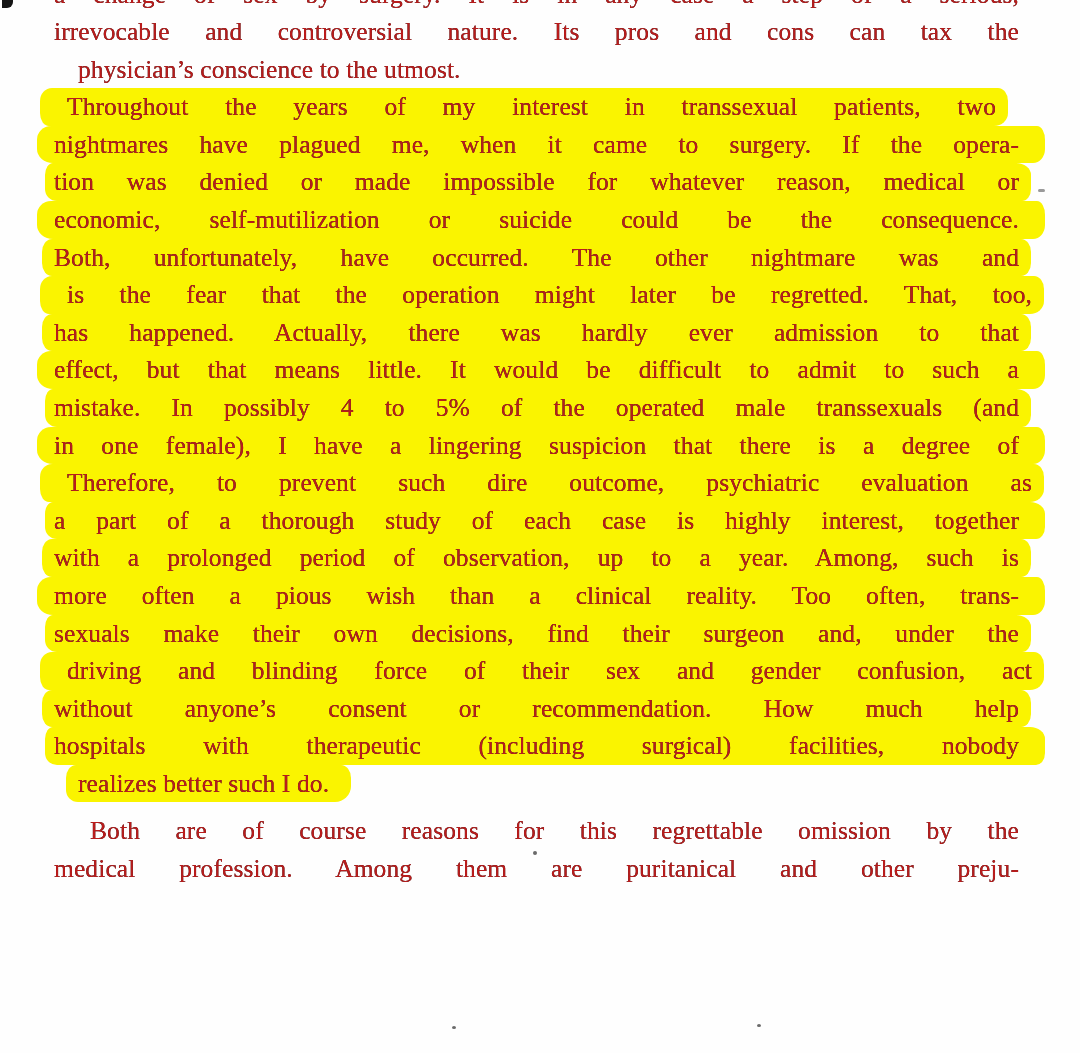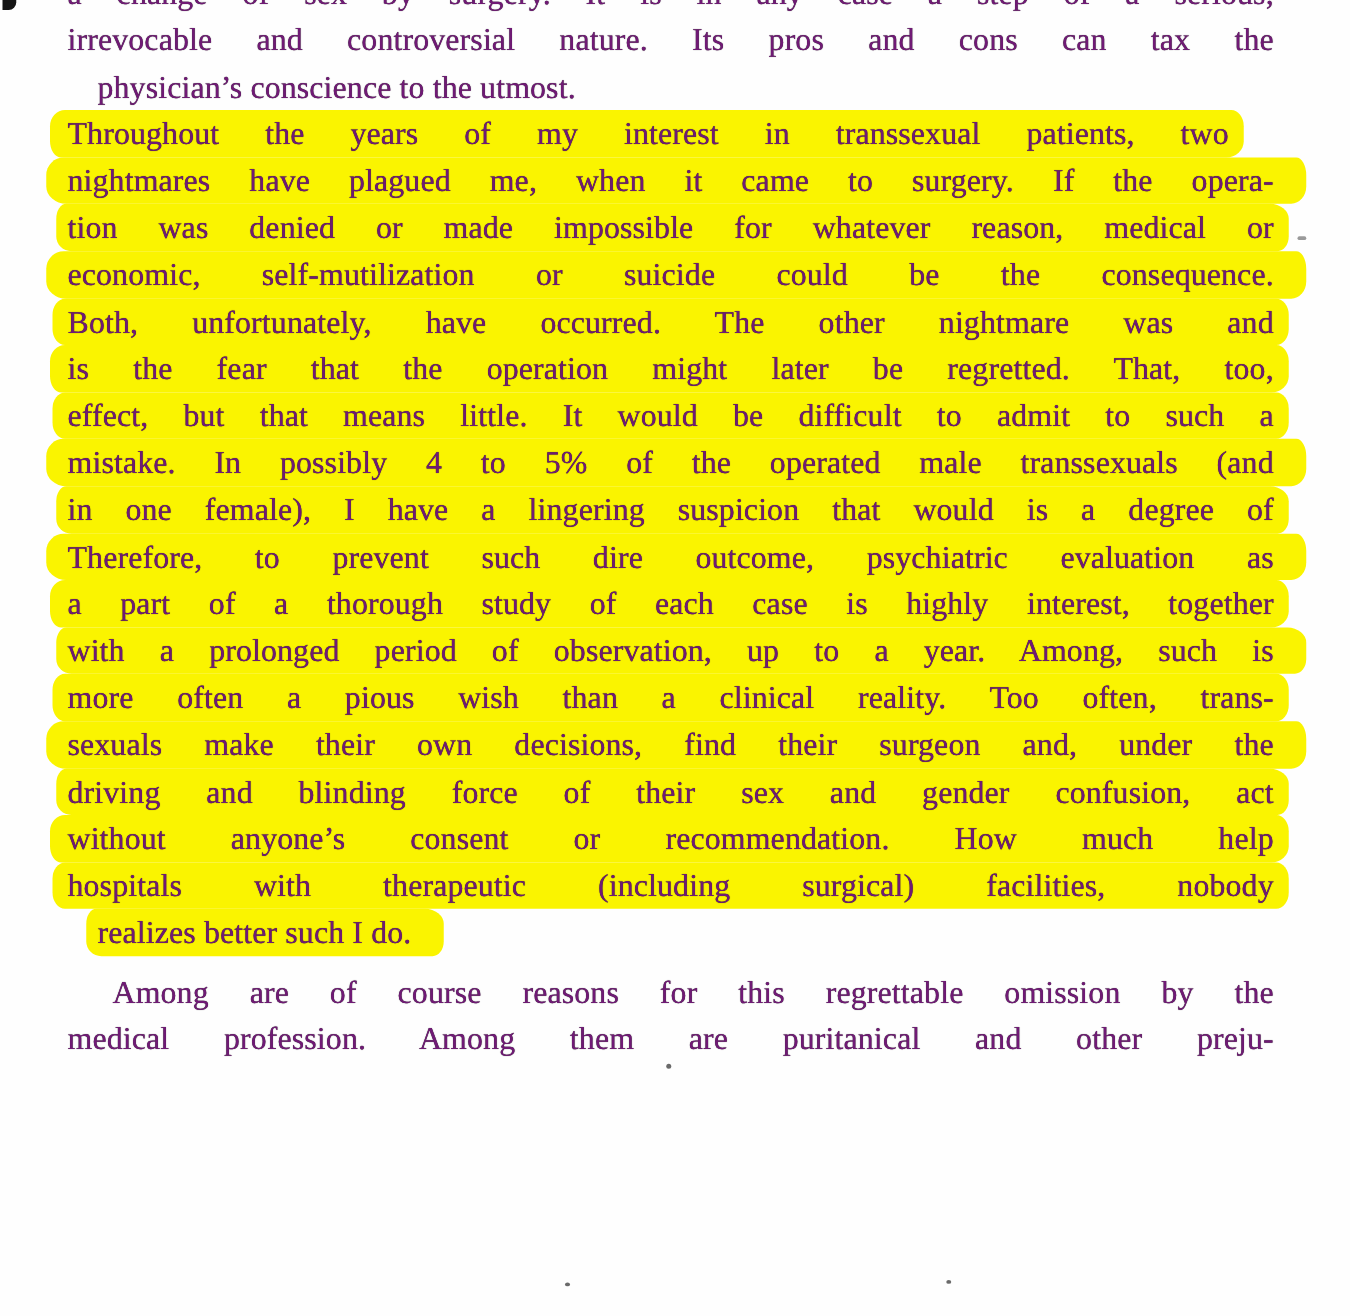--- a/index.html
+++ b/index.html
@@ -3,21 +3,21 @@
 <meta charset="utf-8">
 <style>
   html,body{margin:0;padding:0;}
   body{
     width:1080px;height:1053px;position:relative;overflow:hidden;
     background:#fefefe;
     font-family:"Liberation Serif","DejaVu Serif",serif;
   }
   .text-col{
     position:absolute;left:54px;top:0;width:965px;
-    font-size:25.5px;line-height:37.6px;color:#701a75;
+    font-size:25.5px;line-height:37.6px;color:#b91c1c;
     text-shadow:0 0 0.6px #1a1a1a;
     letter-spacing:0.1px;
   }
   .line{
     text-align:justify;text-align-last:justify;
     height:37.6px;white-space:nowrap;
   }
   .line.flush{text-align-last:left;margin-left:24px;}
   
   .clip-line{height:13px;overflow:hidden;}
@@ -25,21 +25,21 @@
   
   .hl{
     display:inline-block;width:100%;vertical-align:top;
     background:#faf400;
     padding:0 12px;margin-left:-12px;
     border-radius:10px/13px;
     text-align:justify;text-align-last:justify;
   }
   .p-hl .line:nth-child(2n) .hl{padding-left:17px;margin-left:-17px;padding-right:26px;border-radius:14px 8px 12px 16px/14px;}
   .p-hl .line:nth-child(3n) .hl{padding-left:9px;margin-left:-9px;border-radius:8px 15px 9px 12px/12px;}
-  .p-hl .line:nth-child(5n+1) .hl{padding-left:14px;margin-left:-14px;padding-right:12px;border-radius:12px 10px 14px 9px/13px;}
+  .p-hl .line:nth-child(5n+1) .hl{padding-left:27px;margin-left:-14px;padding-right:12px;border-radius:12px 10px 14px 9px/13px;}
   .line.hl-first .hl{width:calc(100% - 36px);margin-left:23px;padding-left:13px;padding-right:14px;border-top-left-radius:16px;}
   .line.hl-last .hl{width:auto;text-align-last:auto;padding-left:12px;margin-left:-12px;padding-right:22px;border-bottom-right-radius:16px;border-bottom-left-radius:12px;}
   
   .p3{margin-top:10px;}
   .p3 .line:first-child{text-indent:36px;}
   
   .speck{position:absolute;background:#6a6a6a;border-radius:50%;}
   .speck.s1{left:533px;top:851px;width:4px;height:4px;}
   .speck.s2{left:1038px;top:189px;width:7px;height:3px;border-radius:2px;background:#9a9a9a;}
   .speck.s3{left:452px;top:1026px;width:4px;height:3px;}
@@ -60,36 +60,37 @@
     <div class="line flush">physician’s conscience to the utmost.</div>
   </div>
 
   <div class="p-hl">
     <div class="line hl-first"><span class="hl">Throughout the years of my interest in transsexual patients, two</span></div>
     <div class="line"><span class="hl">nightmares have plagued me, when it came to surgery. If the opera-</span></div>
     <div class="line"><span class="hl">tion was denied or made impossible for whatever reason, medical or</span></div>
     <div class="line"><span class="hl">economic, self-mutilization or suicide could be the consequence.</span></div>
     <div class="line"><span class="hl">Both, unfortunately, have occurred. The other nightmare was and</span></div>
     <div class="line"><span class="hl">is the fear that the operation might later be regretted. That, too,</span></div>
+    <div class="line"><span class="hl">has happened. Actually, there was hardly ever admission to that</span></div>
     <div class="line"><span class="hl">effect, but that means little. It would be difficult to admit to such a</span></div>
     <div class="line"><span class="hl">mistake. In possibly 4 to 5% of the operated male transsexuals (and</span></div>
-    <div class="line"><span class="hl">in one female), I have a lingering suspicion that would is a degree of</span></div>
+    <div class="line"><span class="hl">in one female), I have a lingering suspicion that there is a degree of</span></div>
     <div class="line"><span class="hl">Therefore, to prevent such dire outcome, psychiatric evaluation as</span></div>
     <div class="line"><span class="hl">a part of a thorough study of each case is highly interest, together</span></div>
     <div class="line"><span class="hl">with a prolonged period of observation, up to a year. Among, such is</span></div>
     <div class="line"><span class="hl">more often a pious wish than a clinical reality. Too often, trans-</span></div>
     <div class="line"><span class="hl">sexuals make their own decisions, find their surgeon and, under the</span></div>
     <div class="line"><span class="hl">driving and blinding force of their sex and gender confusion, act</span></div>
     <div class="line"><span class="hl">without anyone’s consent or recommendation. How much help</span></div>
     <div class="line"><span class="hl">hospitals with therapeutic (including surgical) facilities, nobody</span></div>
     <div class="line hl-last flush"><span class="hl">realizes better such I do.</span></div>
   </div>
 
   <div class="p3">
-    <div class="line">Among are of course reasons for this regrettable omission by the</div>
+    <div class="line">Both are of course reasons for this regrettable omission by the</div>
     <div class="line">medical profession. Among them are puritanical and other preju-</div>
   </div>
 
 </div>
 
 <div class="speck s1"></div>
 <div class="speck s2"></div>
 <div class="speck s3"></div>
 <div class="speck s4"></div>
 <div class="speck s5"></div>

